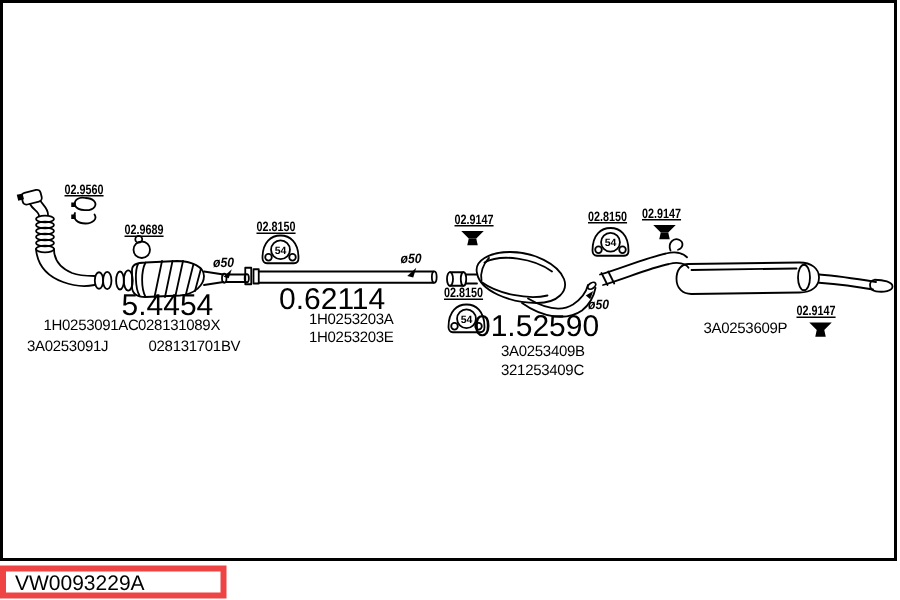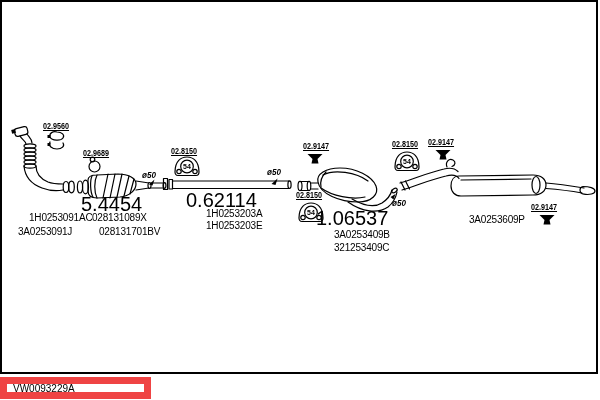--- a/index.html
+++ b/index.html
@@ -7,23 +7,23 @@
          font-family:"Liberation Sans",sans-serif;color:#000;}
   .abs{position:absolute;line-height:1;white-space:nowrap;color:#000;}
   .code-lg{font-size:20px;font-family:"Liberation Sans",sans-serif;}
   .oem{font-size:10px;letter-spacing:-0.2px;font-family:"Liberation Sans",sans-serif;}
   .code-sm{font-size:9px;font-weight:bold;text-decoration:underline;
            transform:scaleX(0.8);transform-origin:0 0;font-family:"Liberation Sans",sans-serif;}
   .dia{font-size:9px;font-weight:bold;font-style:italic;transform:scaleX(0.9);
        transform-origin:0 0;font-family:"Liberation Sans",sans-serif;}
   .frame{position:absolute;left:0;top:0;width:598px;height:374px;
          border:2px solid #000;box-sizing:border-box;}
-  .refbox{position:absolute;left:0;top:377px;width:151px;height:22px;border:7px solid #ef4444;
+  .refbox{position:absolute;left:0;top:377px;width:151px;height:22px;border:4px solid #ef4444;
           box-sizing:border-box;display:flex;align-items:center;padding-left:6px;
-          font-size:10px;background:#fff;}
+          font-size:14px;background:#fff;}
   svg.art{position:absolute;left:0;top:0;pointer-events:none;}
   .stamp{font:bold 7px "Liberation Sans",sans-serif;}
 </style>
 </head>
 <body>
 
 <div id="stage">
 
   <div class="frame"></div>
 
@@ -146,21 +146,21 @@
       <g transform="translate(539,214)">
         <path d="M0.5 1 L15.5 1 L10.5 6 L5.5 6 Z" fill="#000" stroke="none"></path>
         <path d="M5.5 6 L10.5 6 L11.5 10.5 L4.5 10.5 Z" fill="#000" stroke="none"></path>
       </g>
 
     </g>
   </svg>
 
   <div class="abs code-lg" style="left:81px;top:194px">5.4454</div>
   <div class="abs code-lg" style="left:186px;top:190px">0.62114</div>
-  <div class="abs code-lg" style="left:316px;top:208px">1.06537</div>
+  <div class="abs code-lg" style="left:316px;top:208px">01.52590</div>
 
   <div class="abs oem" style="left:29px;top:213px">1H0253091AC</div>
   <div class="abs oem" style="left:18px;top:227px">3A0253091J</div>
   <div class="abs oem" style="left:92px;top:213px">028131089X</div>
   <div class="abs oem" style="left:99px;top:227px">028131701BV</div>
   <div class="abs oem" style="left:206px;top:209px">1H0253203A</div>
   <div class="abs oem" style="left:206px;top:221px">1H0253203E</div>
   <div class="abs oem" style="left:334px;top:230px">3A0253409B</div>
   <div class="abs oem" style="left:334px;top:243px">321253409C</div>
   <div class="abs oem" style="left:469px;top:215px">3A0253609P</div>

